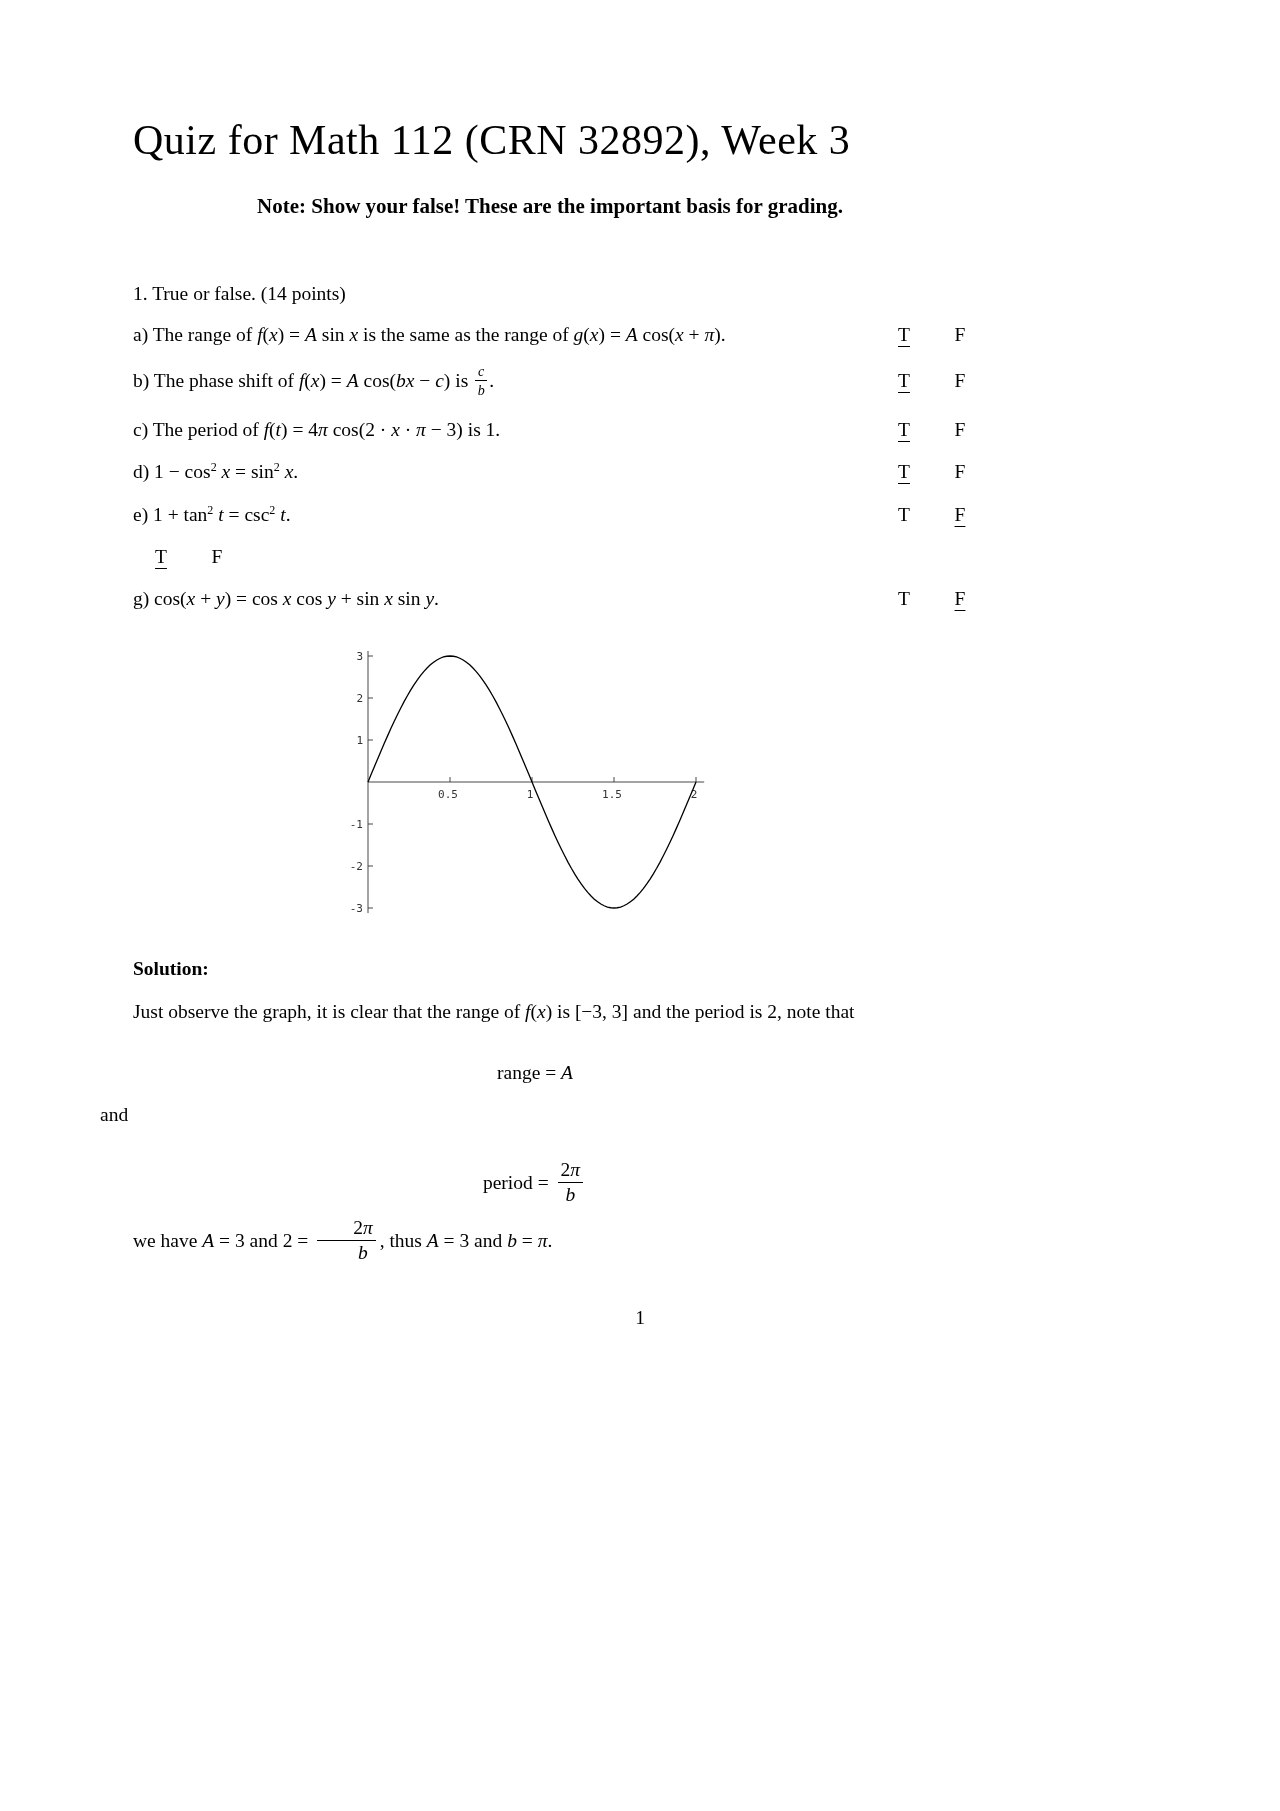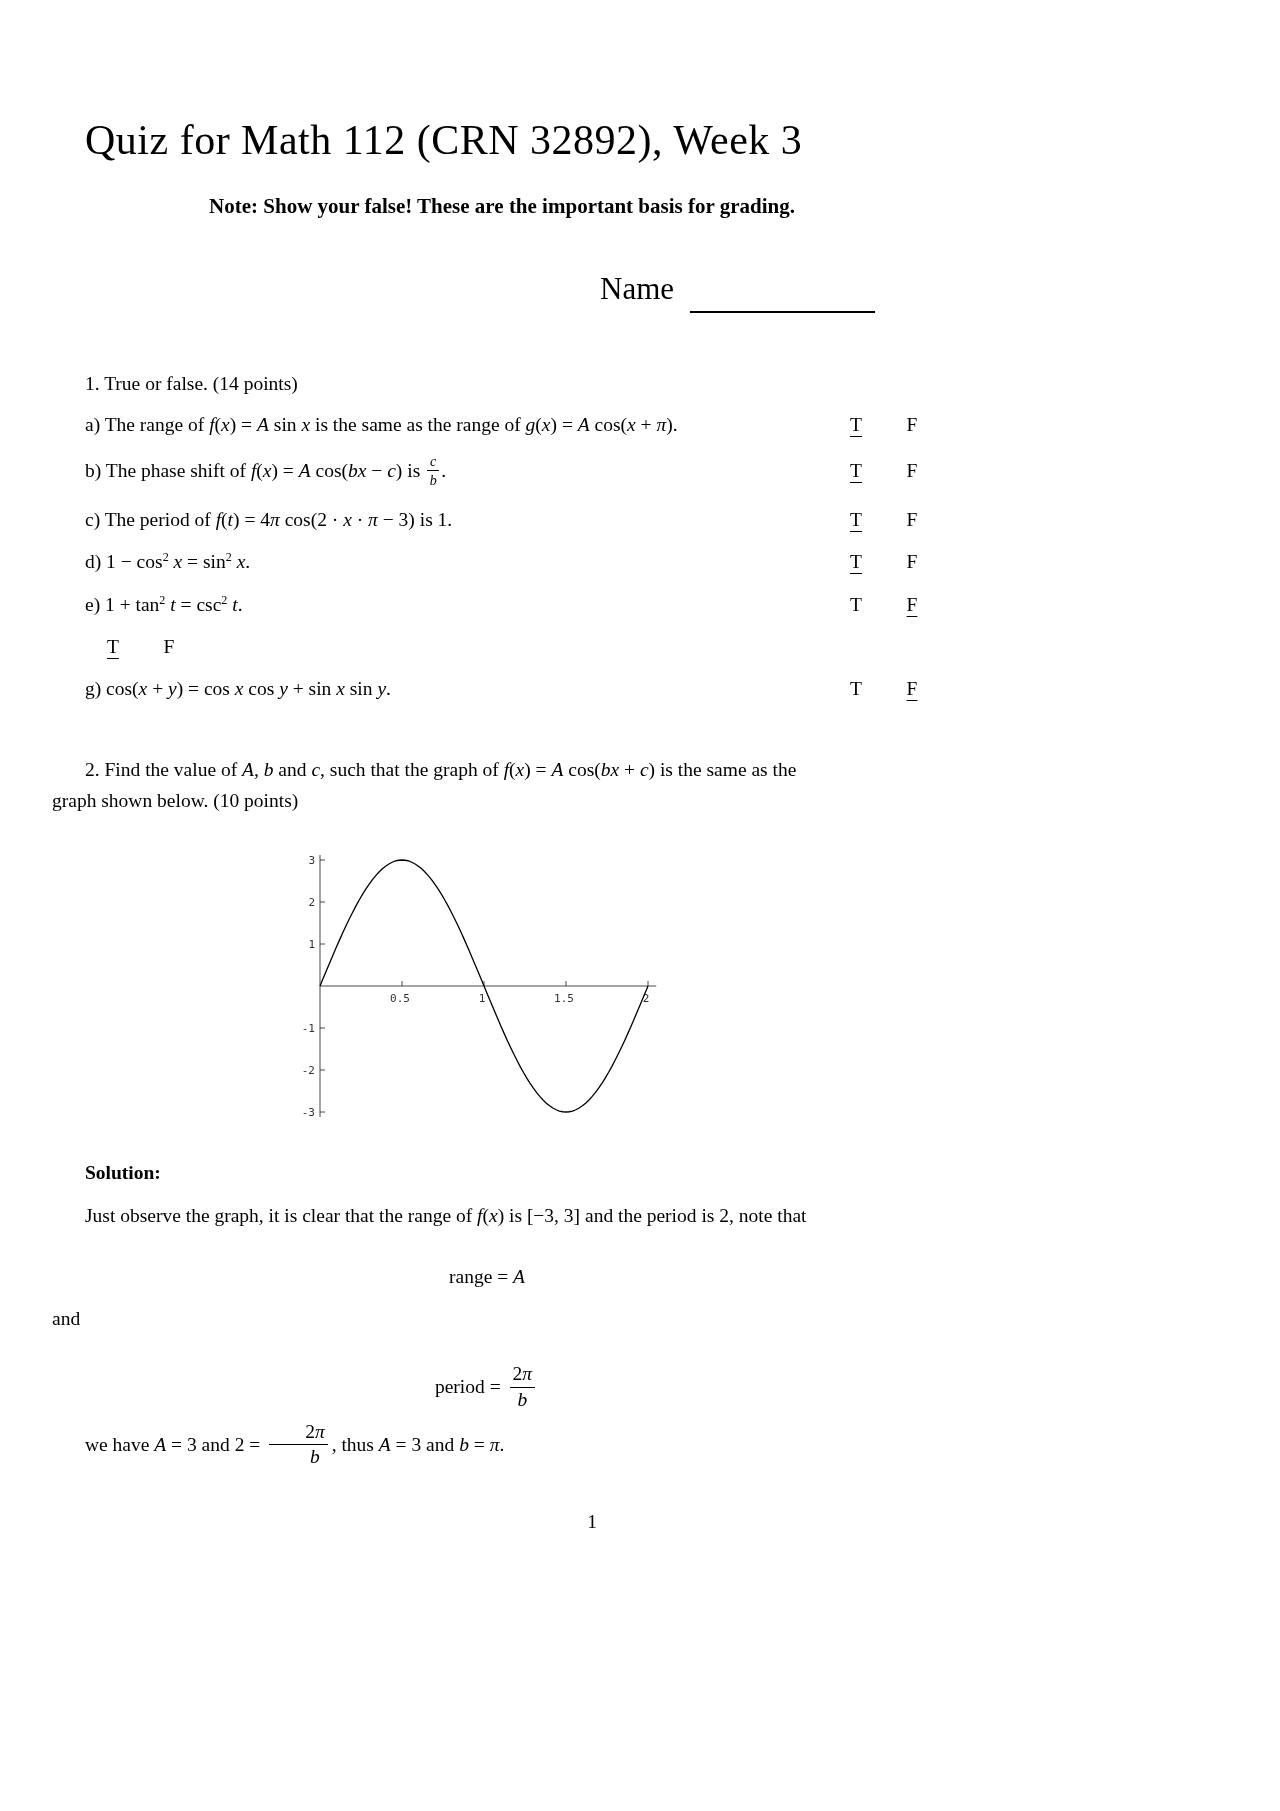--- a/index.html
+++ b/index.html
@@ -4,21 +4,21 @@
 <style>
   html,body { margin:0; padding:0; background:#ffffff; }
   .page {
     position:relative;
     width:1280px; height:1811px;
     background:#ffffff;
     font-family:"Liberation Serif","DejaVu Serif",serif;
     color:#000;
     overflow:hidden;
   }
-  .content { padding:0 52px; }
+  .content { padding:0 100px; }
 
   .title {
     margin:0 0 0 33px; padding-top:116px;
     font-size:42px; font-weight:normal; letter-spacing:0.5px;
     line-height:1.15;
   }
   .note {
     margin:30px 0 0 0; width:900px;
     text-align:center; font-weight:bold; font-size:21px;
   }
@@ -72,23 +72,20 @@
 </head>
 <body>
 
 <div class="page">
   <div class="content">
 
     <h1 class="title">Quiz for Math 112 (CRN 32892), Week 3</h1>
 
     <p class="note">Note: Show your false! These are the important basis for grading.</p>
 
-    <div class="name-row">
-      <span>Name</span><span class="name-blank">&nbsp;</span>
-    </div>
 
     <p class="q-heading">1. True or false. (14 points)</p>
 
     <div class="tf-list">
       <div class="tf-row">
         <span class="tf-text">a) The range of <i>f</i>(<i>x</i>) = <i>A</i> sin <i>x</i> is the same as the range of <i>g</i>(<i>x</i>) = <i>A</i> cos(<i>x</i> + <i>π</i>).</span>
         <span class="tf-cell cell-t ans-underline">T</span>
         <span class="tf-cell cell-f">F</span>
       </div>
       <div class="tf-row">
@@ -118,21 +115,20 @@
         <span class="tf-cell cell-t ans-underline">T</span>
         <span class="tf-cell cell-f">F</span>
       </div>
       <div class="tf-row">
         <span class="tf-text">g) cos(<i>x</i> + <i>y</i>) = cos <i>x</i> cos <i>y</i> + sin <i>x</i> sin <i>y</i>.</span>
         <span class="tf-cell cell-t">T</span>
         <span class="tf-cell cell-f ans-underline">F</span>
       </div>
     </div>
 
-    <p class="para q2">2. Find the value of <i>A</i>, <i>b</i> and <i>c</i>, such that the graph of <i>f</i>(<i>x</i>) = <i>A</i> cos(<i>bx</i> + <i>c</i>) is the same as the<br>graph shown below. (10 points)</p>
 
     <div class="graph-wrap">
       <svg id="graph-svg" width="400" height="282" viewBox="0 0 400 282">
           <line x1="38" y1="136" x2="374.2" y2="136" class="axis"></line>
           <line x1="38" y1="4.960000000000008" x2="38" y2="267.03999999999996" class="axis"></line>
           <line x1="120" y1="136" x2="120" y2="131" class="axis"></line>
           <text x="118" y="152" text-anchor="middle" class="ticklabel">0.5</text>
           <line x1="202" y1="136" x2="202" y2="131" class="axis"></line>
           <text x="200" y="152" text-anchor="middle" class="ticklabel">1</text>
           <line x1="284" y1="136" x2="284" y2="131" class="axis"></line>

